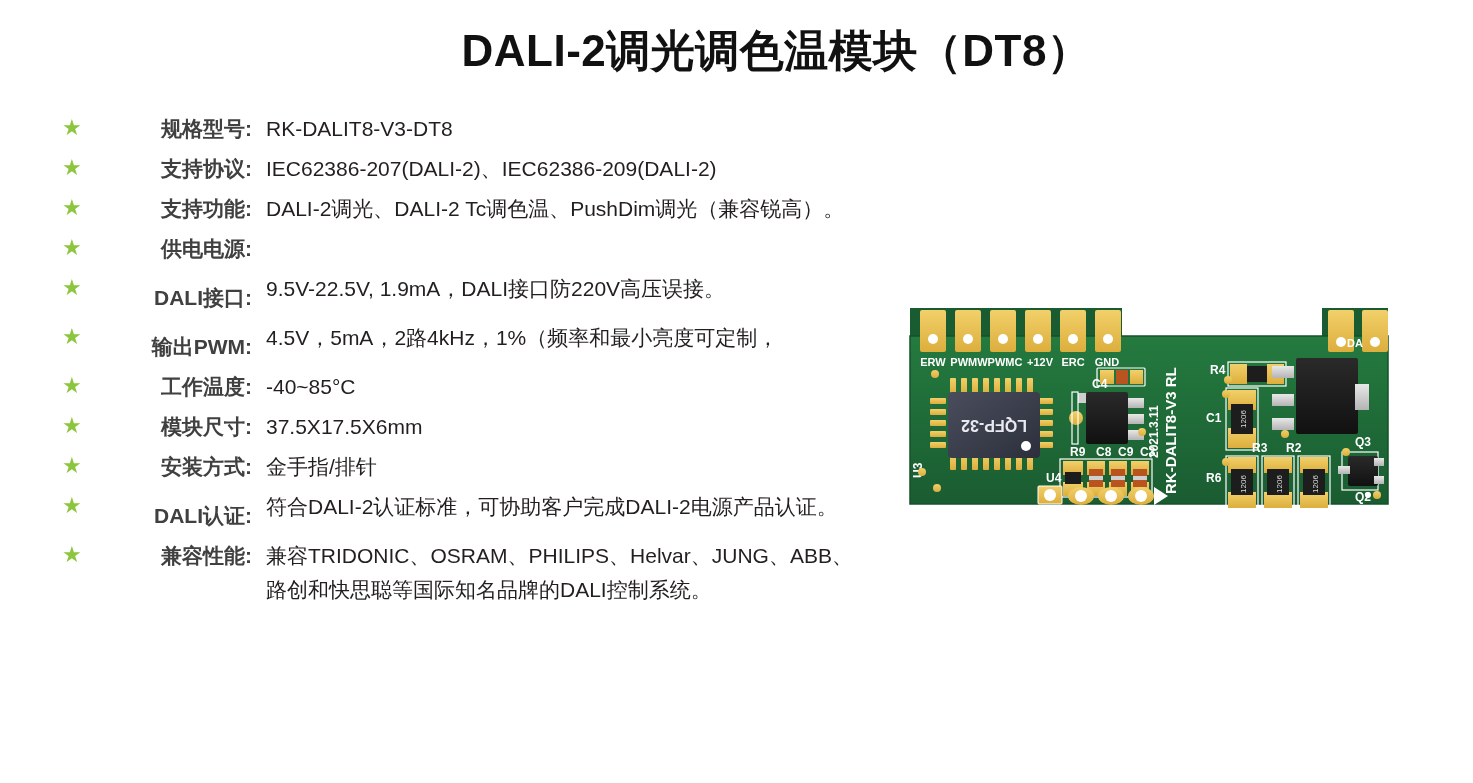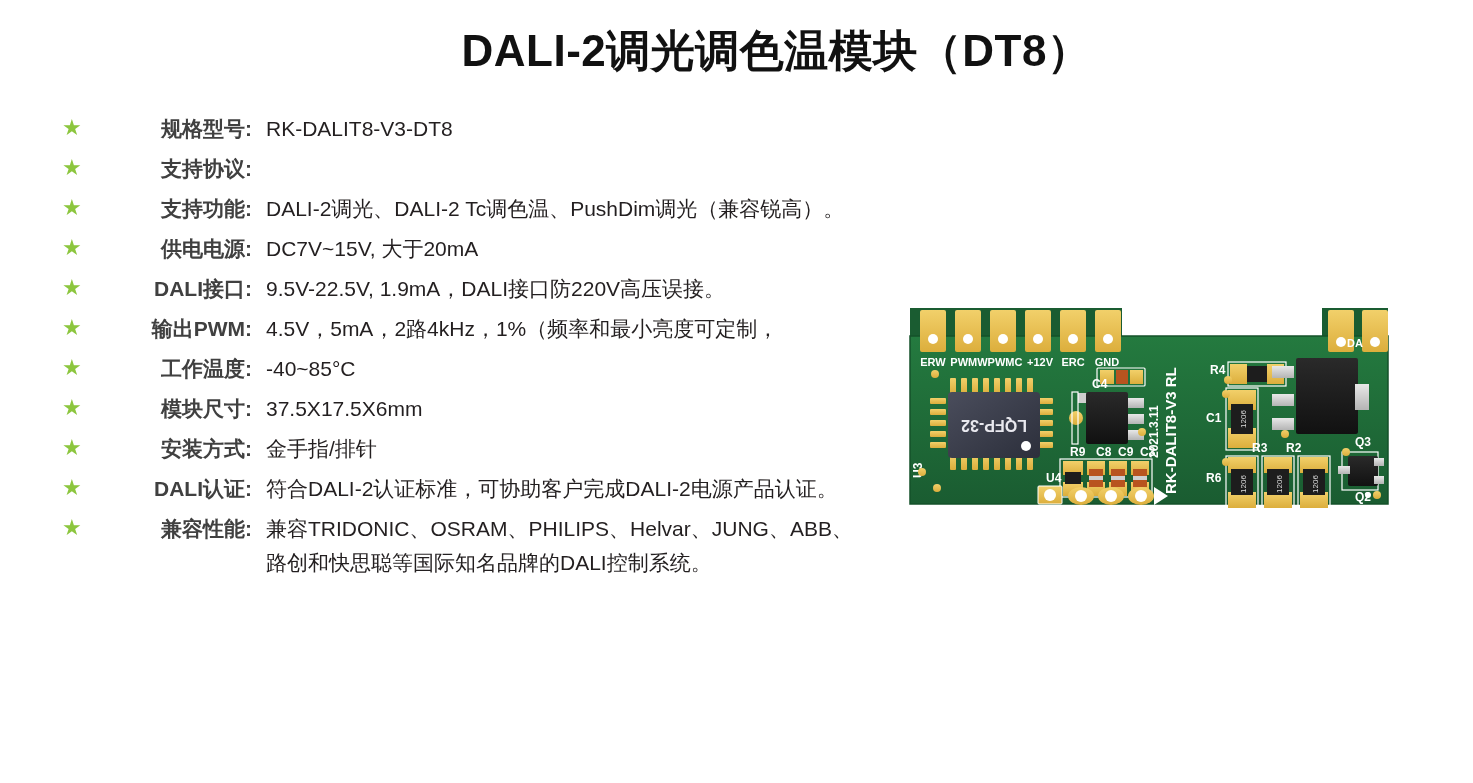--- a/index.html
+++ b/index.html
@@ -60,21 +60,21 @@
   }
   .value-cell{
     flex:1 1 auto;
     padding-left:14px;
     font-size:21px;
     line-height:34px;
     color:#231f20;
     white-space:nowrap;
   }
   .value-cell .cont{display:block;}
-  .row-narrow .label-cell{letter-spacing:0px;}
+  .row-narrow .label-cell{letter-spacing:0px;margin-top:9px;}
 
   
   .pcb-wrap{
     position:absolute;
     left:900px;top:306px;
     width:490px;height:232px;
   }
   .pcb-svg{display:block;}
 </style>
 </head>
@@ -93,41 +93,39 @@
       <span class="cont">RK-DALIT8-V3-DT8</span>
     </div>
   </div>
 
   <div class="spec-row">
     <div class="star-cell">
       <span class="star">★</span>
     </div>
     <div class="label-cell">支持协议:</div>
     <div class="value-cell">
+      <span class="cont">IEC62386-207(DALI-2)、IEC62386-209(DALI-2)</span>
     </div>
   </div>
 
   <div class="spec-row">
     <div class="star-cell">
       <span class="star">★</span>
     </div>
     <div class="label-cell">支持功能:</div>
     <div class="value-cell">
       <span class="cont">DALI-2调光、DALI-2 Tc调色温、PushDim调光（兼容锐高）。</span>
     </div>
   </div>
 
   <div class="spec-row">
     <div class="star-cell">
       <span class="star">★</span>
     </div>
     <div class="label-cell">供电电源:</div>
-    <div class="value-cell">
-      <span class="cont">DC7V~15V, 大于20mA</span>
-    </div>
   </div>
 
   <div class="spec-row row-narrow">
     <div class="star-cell">
       <span class="star">★</span>
     </div>
     <div class="label-cell">DALI接口:</div>
     <div class="value-cell">
       <span class="cont">9.5V-22.5V, 1.9mA，DALI接口防220V高压误接。</span>
     </div>

